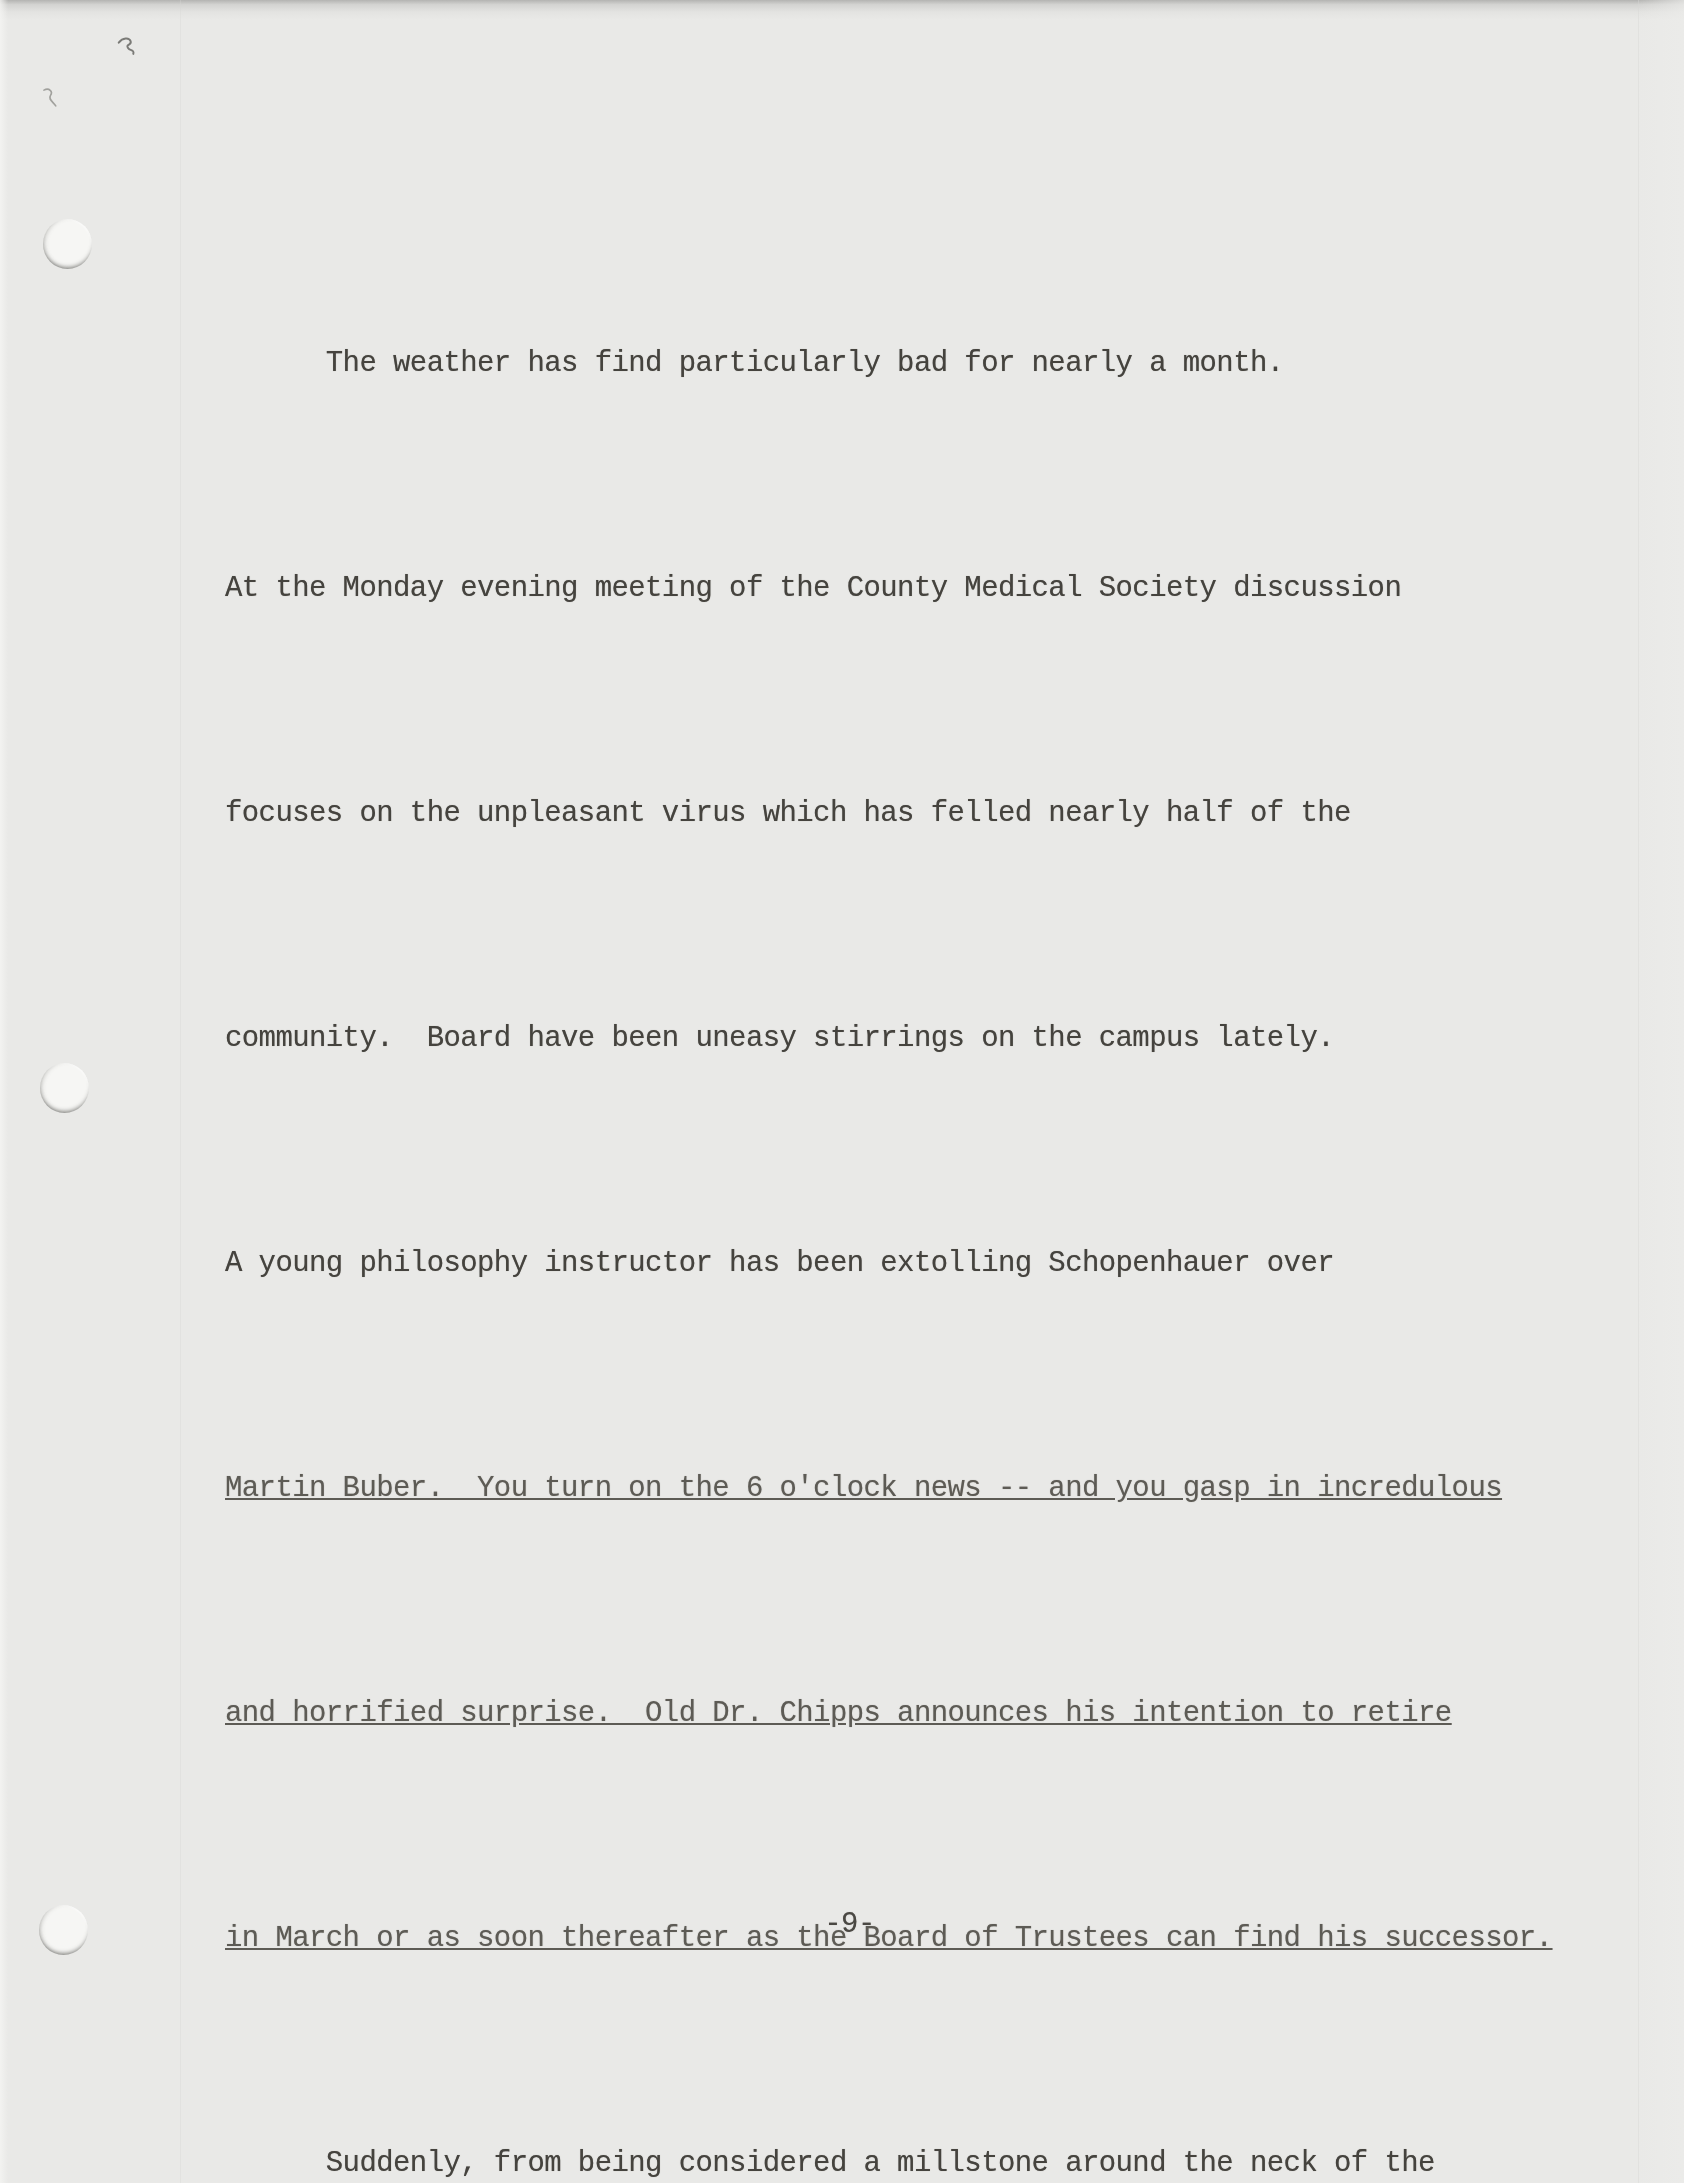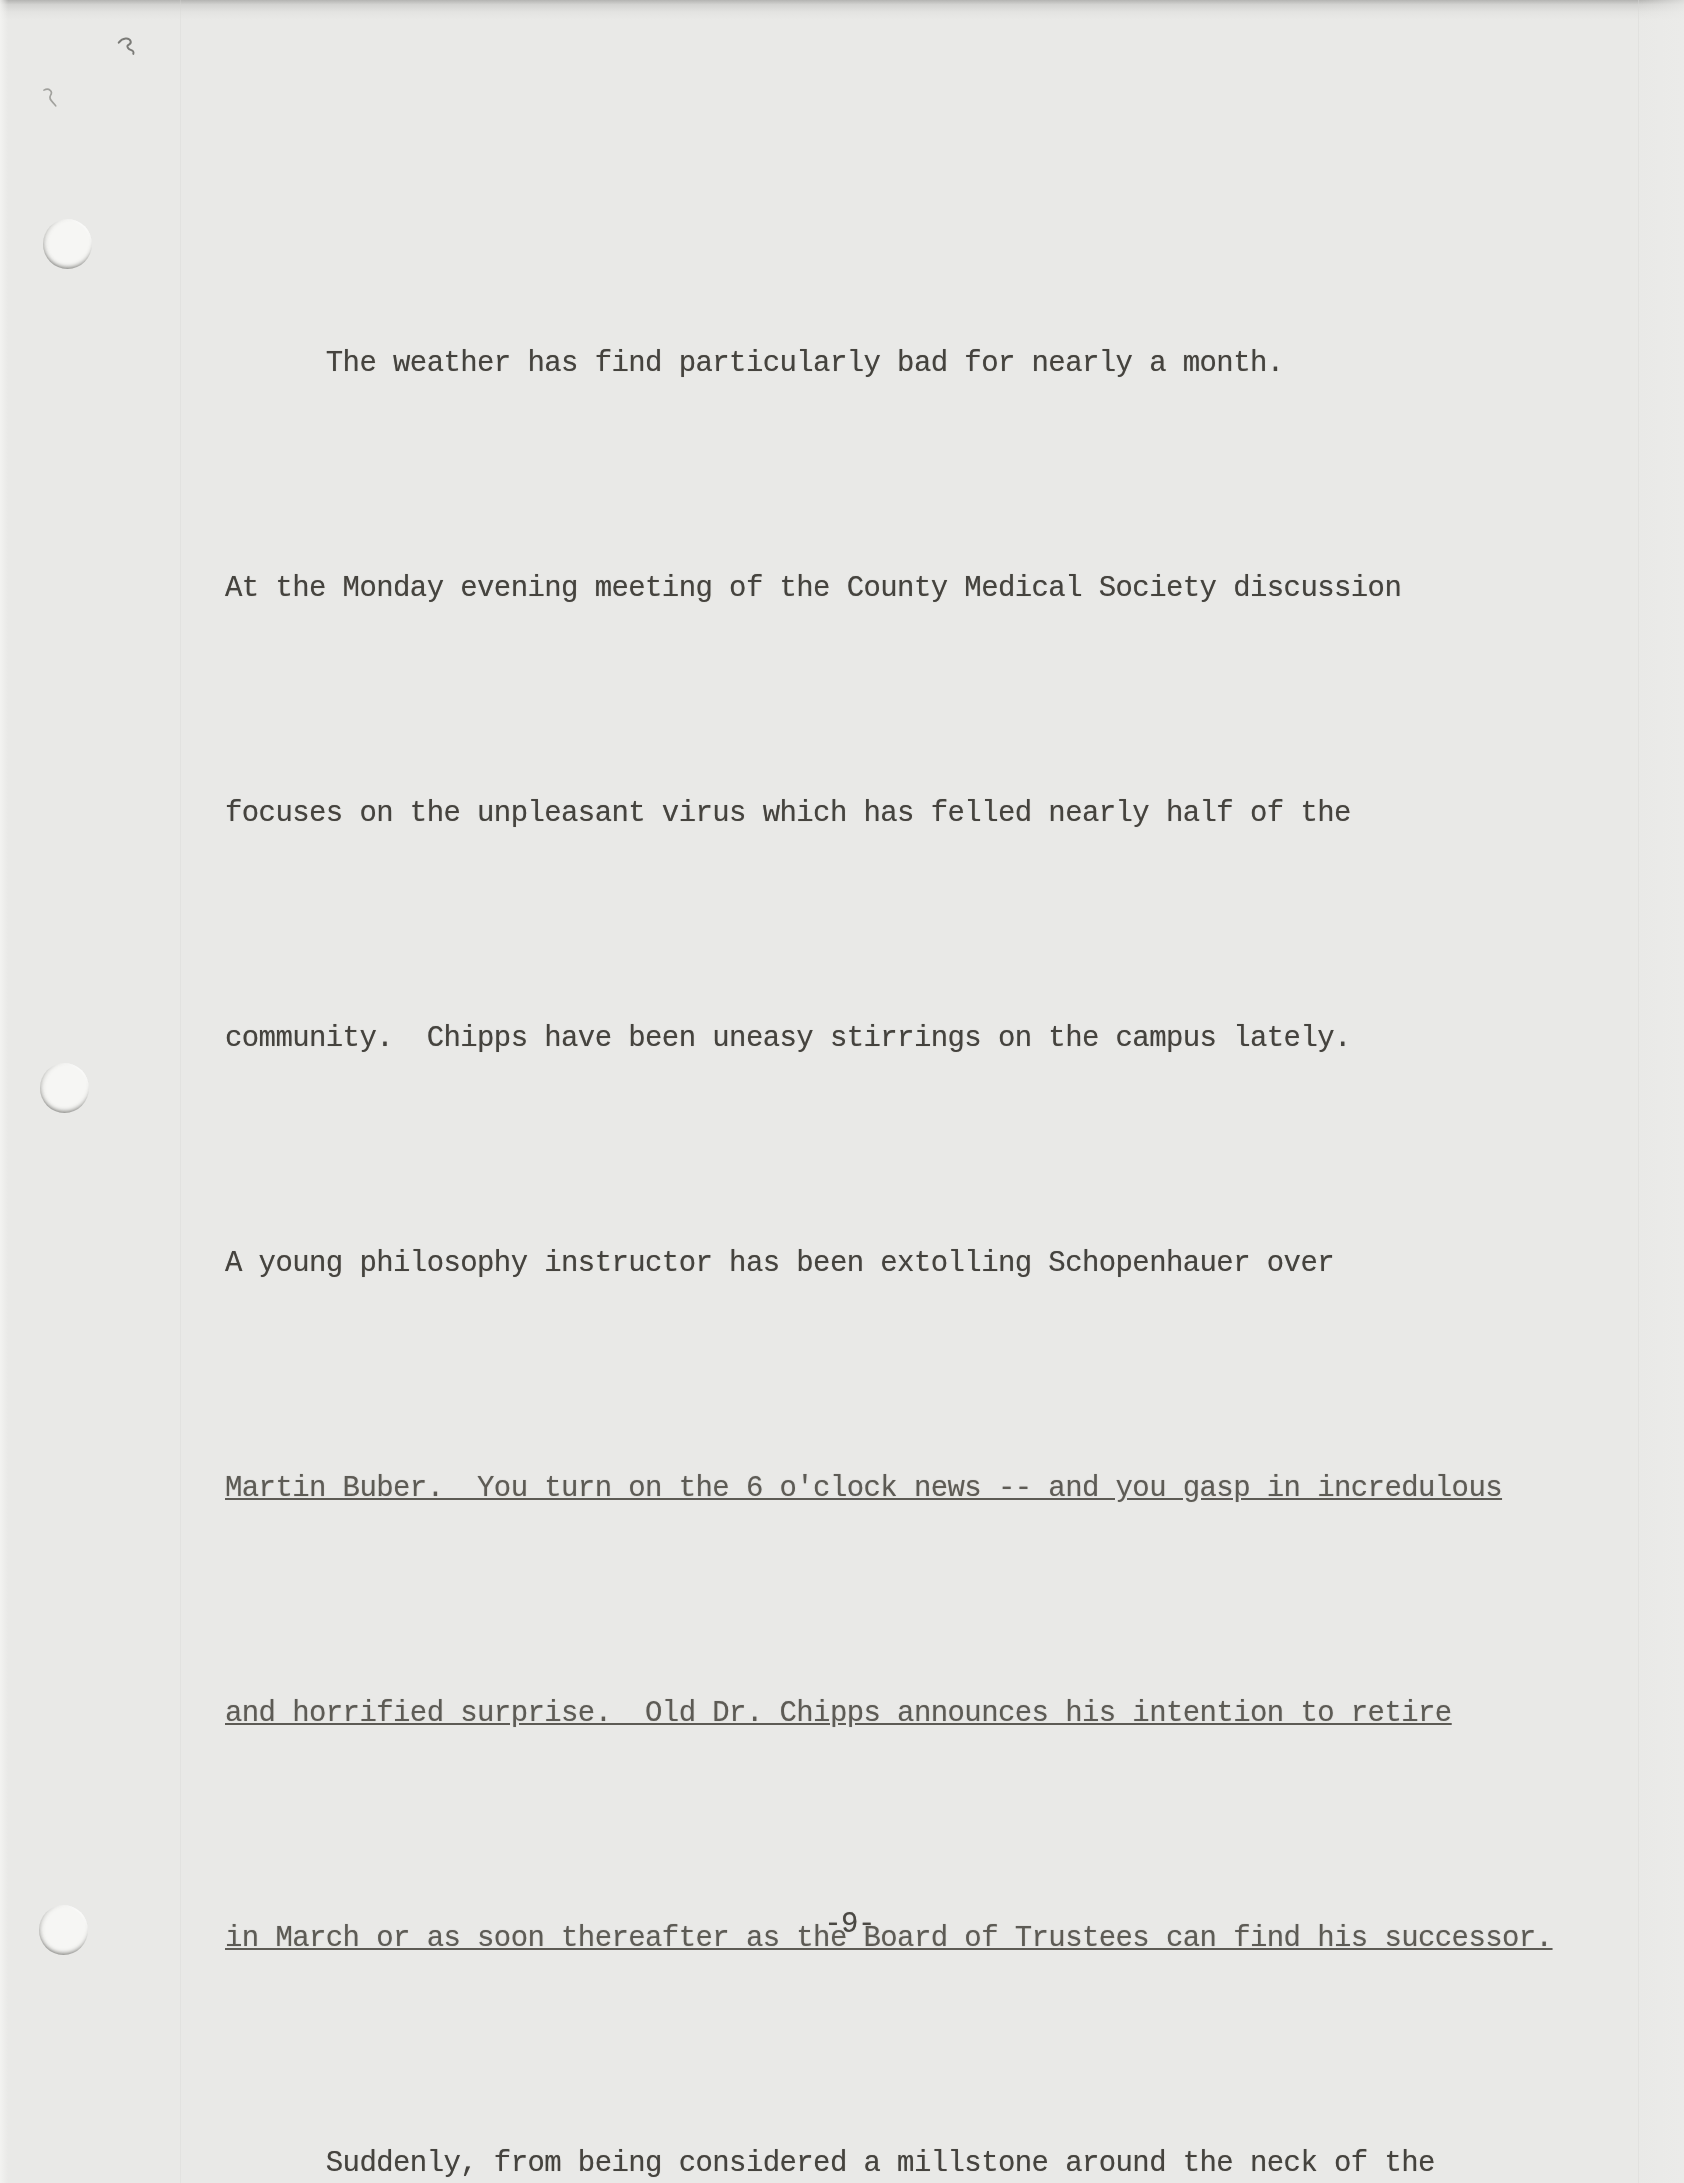--- a/index.html
+++ b/index.html
@@ -81,21 +81,21 @@
 <div class="speck" style="left:40px;top:86px;">
   <svg width="21" height="24" viewBox="0 0 32 36">
     <path d="M6 6 C 14 2, 20 8, 16 14 C 12 20, 20 24, 24 30" fill="none" stroke="#82827e" stroke-width="2.5" stroke-linecap="round" opacity="0.7"></path>
   </svg>
 </div>
 
 <div class="page-text">
   <div class="line">      The weather has find particularly bad for nearly a month.</div>
   <div class="line">At the Monday evening meeting of the County Medical Society discussion</div>
   <div class="line">focuses on the unpleasant virus which has felled nearly half of the</div>
-  <div class="line">community.  Chipps have been uneasy stirrings on the campus lately.</div>
+  <div class="line">community.  Board have been uneasy stirrings on the campus lately.</div>
   <div class="line">A young philosophy instructor has been extolling Schopenhauer over</div>
   <div class="line faded">Martin Buber.  You turn on the 6 o'clock news -- and you gasp in incredulous</div>
   <div class="line faded">and horrified surprise.  Old Dr. Chipps announces his intention to retire</div>
   <div class="line faded">in March or as soon thereafter as the Board of Trustees can find his successor.</div>
   <div class="line">      Suddenly, from being considered a millstone around the neck of the</div>
   
   
   
   
   

